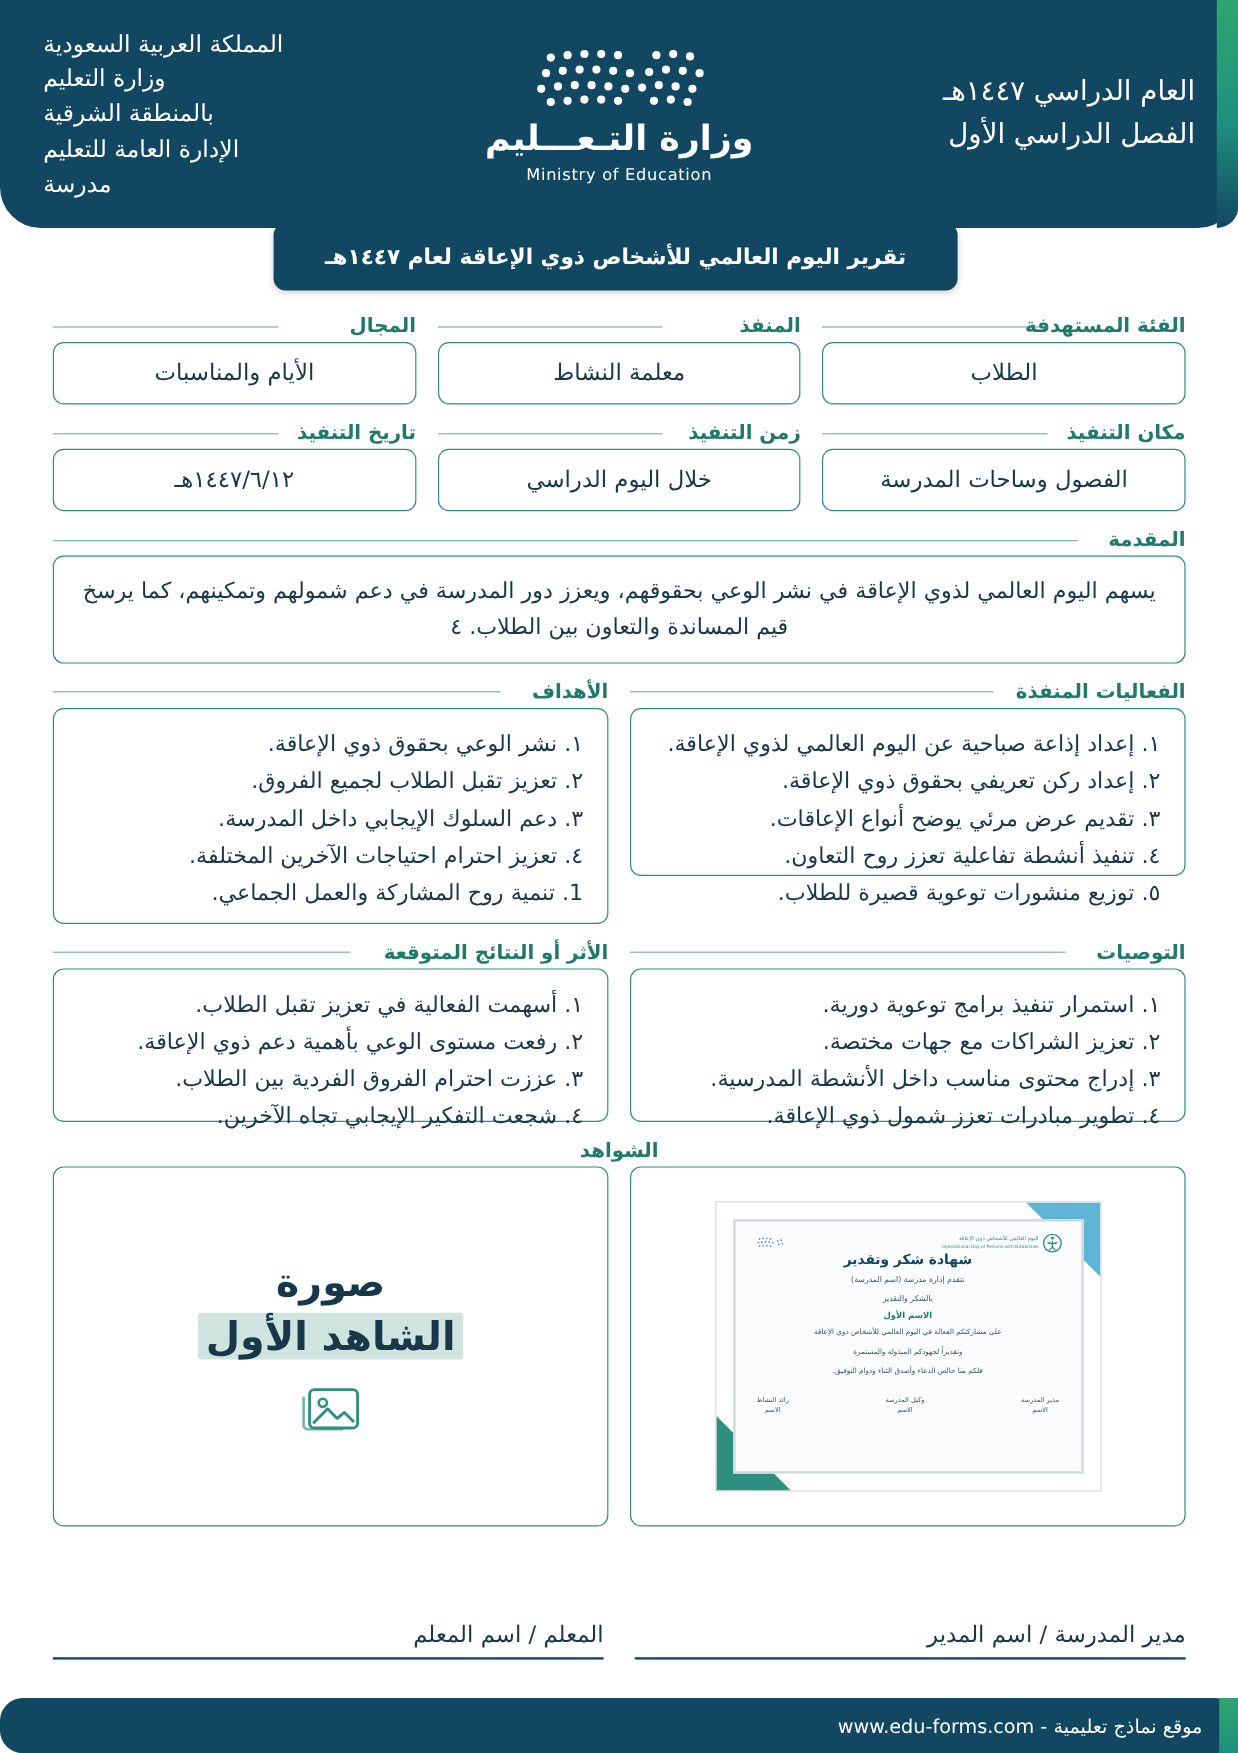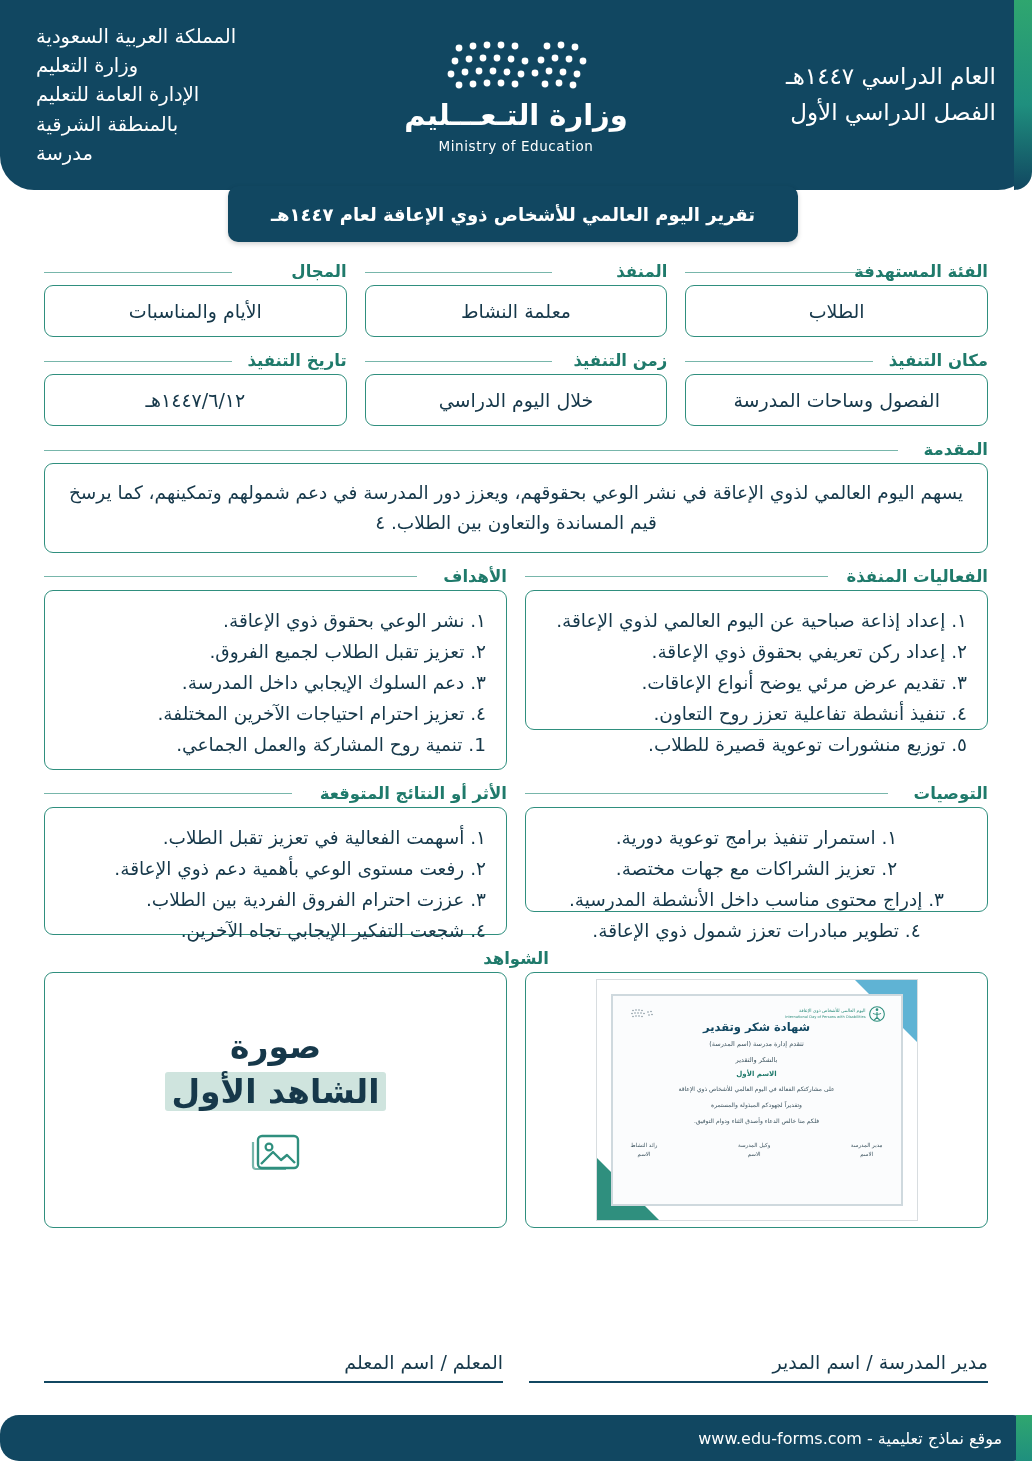--- a/index.html
+++ b/index.html
@@ -145,21 +145,21 @@
   .two-col { display: flex; gap: 18px; }
   .two-col > .section { flex: 1; margin-bottom: 14px; }
   ol.list { list-style: none; }
   ol.list li { margin: 1px 0; }
   
   .evidence-row { display: flex; gap: 18px; }
   .ev-box {
     flex: 1;
     border: 1.6px solid #2f8f7e;
     border-radius: 9px;
-    height: 256px;
+    height: 300px;
     display: flex; align-items: center; justify-content: center;
     position: relative;
     overflow: hidden;
     background: #fff;
   }
   .ev-placeholder {
     display: flex; flex-direction: column; align-items: center; gap: 4px;
   }
   .ev-ph-text {
     font-size: 33px; font-weight: 700; color: #16384a; line-height: 1.25;
@@ -285,22 +285,22 @@
             <circle cx="144" cy="49" r="3.4"></circle>
         </g>
       </svg>
       <div class="logo-text-ar">وزارة التـعـــليم</div>
       <div class="logo-text-en">Ministry of Education</div>
     </div>
 
     <div class="header-right">
       <div>المملكة العربية السعودية</div>
       <div>وزارة التعليم</div>
+      <div>بالمنطقة الشرقية</div>
       <div>الإدارة العامة للتعليم</div>
-      <div>بالمنطقة الشرقية</div>
       <div>مدرسة</div>
     </div>
   </div>
 
   <div class="title-chip">تقرير اليوم العالمي للأشخاص ذوي الإعاقة لعام ١٤٤٧هـ</div>
 
   <div class="body">
 
     <div class="row">
       <div class="field">
@@ -373,21 +373,21 @@
         </div>
       </div>
     </div>
 
     <div class="two-col">
       <div class="section">
         <div class="sec-head">
           <span>التوصيات</span>
           <span class="line" style="width:calc(100% - 100px);"></span>
         </div>
-        <div class="sec-box" style="height:105px;text-align:center;">
+        <div class="sec-box" style="height:128px;">
           <ol class="list">
             <li>١. استمرار تنفيذ برامج توعوية دورية.</li>
             <li>٢. تعزيز الشراكات مع جهات مختصة.</li>
             <li>٣. إدراج محتوى مناسب داخل الأنشطة المدرسية.</li>
             <li>٤. تطوير مبادرات تعزز شمول ذوي الإعاقة.</li>
           </ol>
         </div>
       </div>
 
       <div class="section">

